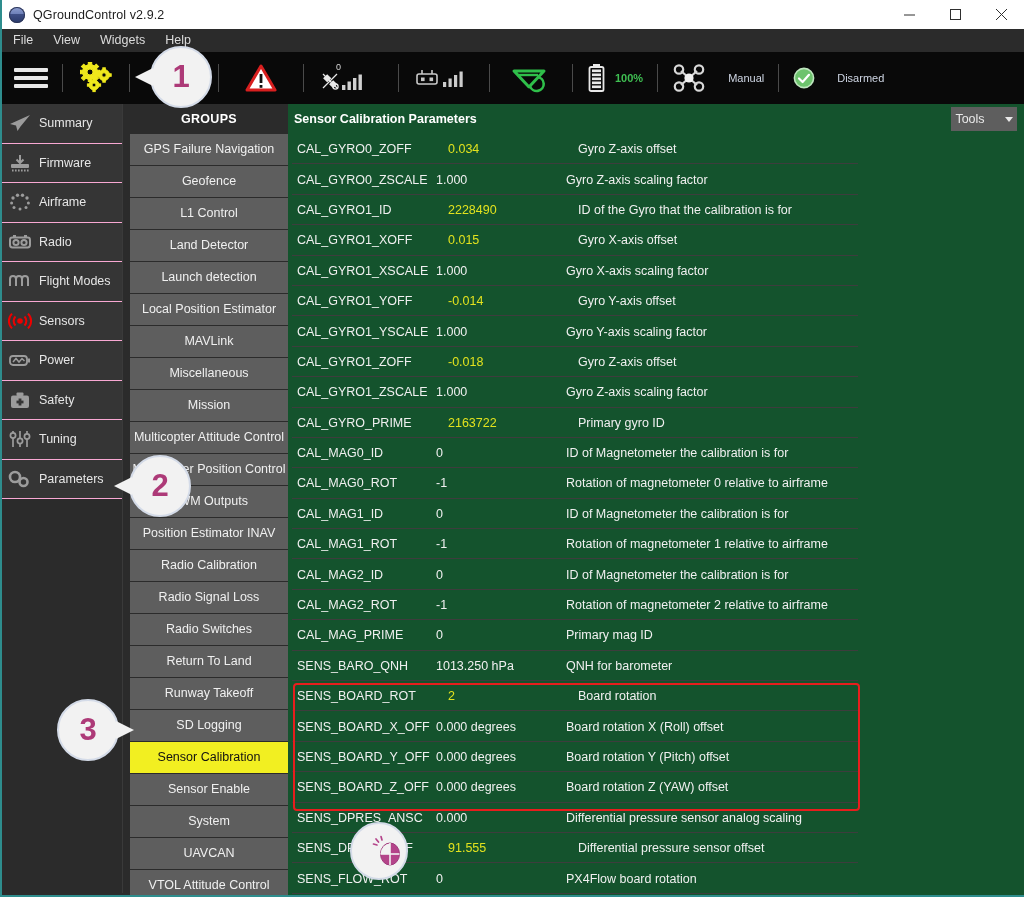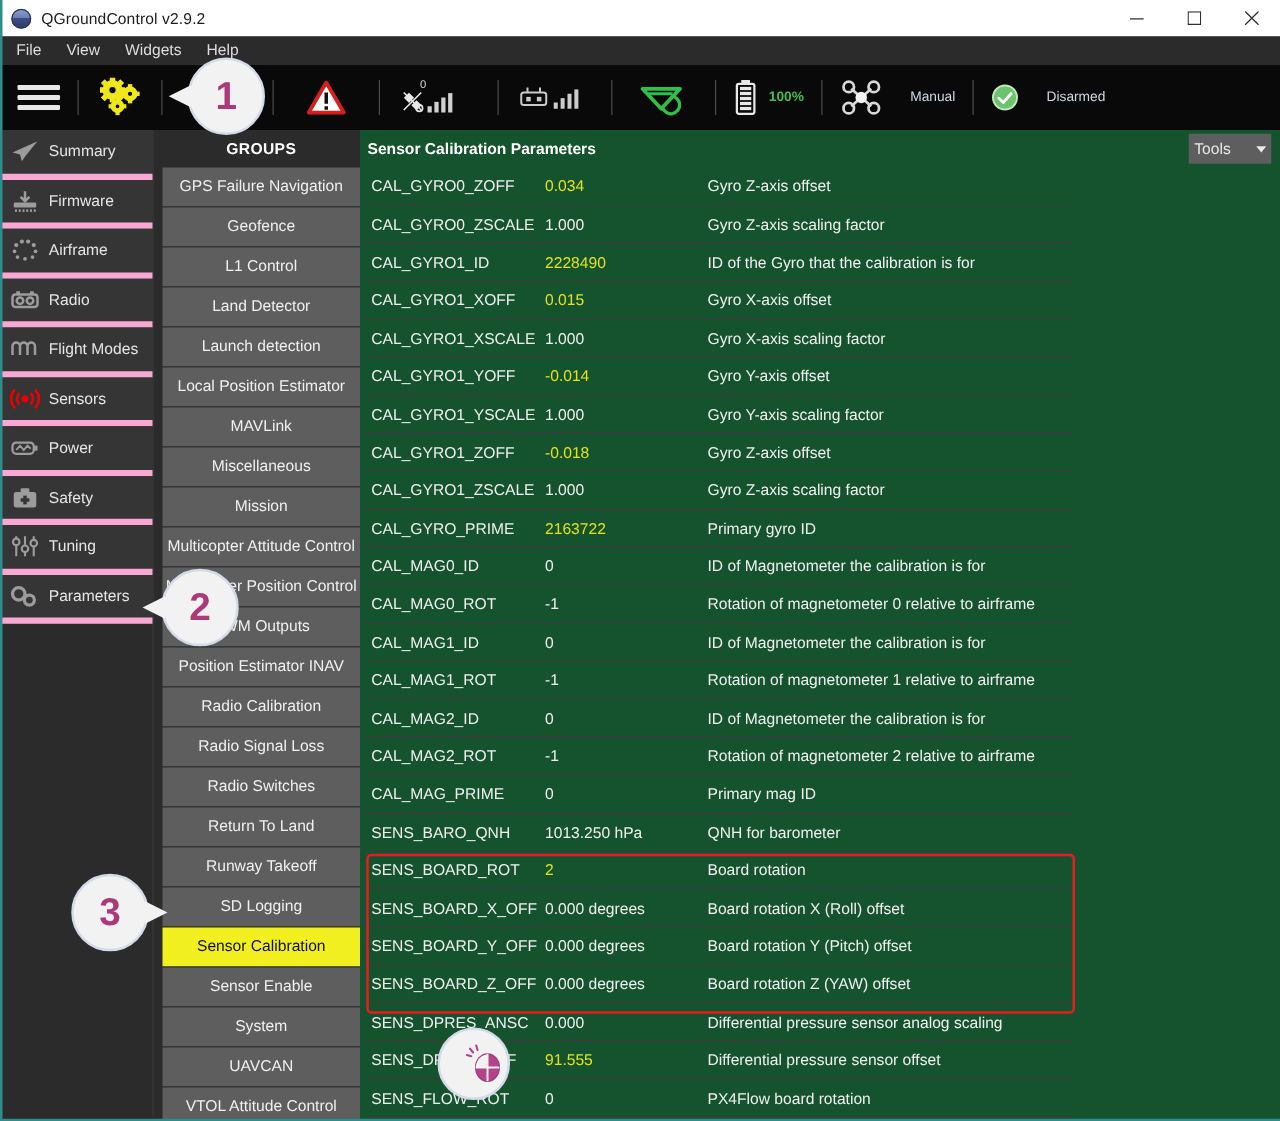--- a/index.html
+++ b/index.html
@@ -62,21 +62,21 @@
   .tool-label.green{color:#3fbf52;font-weight:bold;}
   .tool-label.armed{color:#cfd6e4;margin-left:22px;}
 
   
   .sidebar{
     position:absolute;left:0;top:104px;width:122px;height:789px;
     background:#2b2b2b;border-right:1px solid #3a3a3a;
   }
   .nav-item{
     height:39.5px;display:flex;align-items:center;
-    border-bottom:5px solid #f9a8d4;background:#353535;
+    border-bottom:1px solid #f9a8d4;background:#353535;
     padding-left:7px;box-sizing:border-box;
   }
   .nav-item .ico{
     width:26px;height:24px;flex:0 0 auto;display:flex;align-items:center;justify-content:center;
     color:#9c9c9c;
   }
   .nav-item .lbl{
     font-size:12.5px;color:#e6e6e6;margin-left:6px;white-space:nowrap;
   }
 
@@ -125,21 +125,21 @@
   }
   .prow::after{
     content:"";position:absolute;left:4px;right:166px;bottom:0;height:1px;background:#3d3d3d;
   }
   .p-name{
     width:139px;font-size:12.5px;color:#f0f0f0;margin-left:9px;white-space:nowrap;
   }
   .p-val{
     width:130px;font-size:12.5px;color:#f0f0f0;white-space:nowrap;
   }
-  .p-val.mod{color:#e2e21e;}
+  .p-val.mod{color:#e2e21e;margin-left:12px;}
   .p-desc{
     font-size:12.5px;color:#f0f0f0;white-space:nowrap;
   }
 
   
   .redbox{
     position:absolute;border:2px solid #e81d1d;border-radius:4px;
     pointer-events:none;
   }
 

